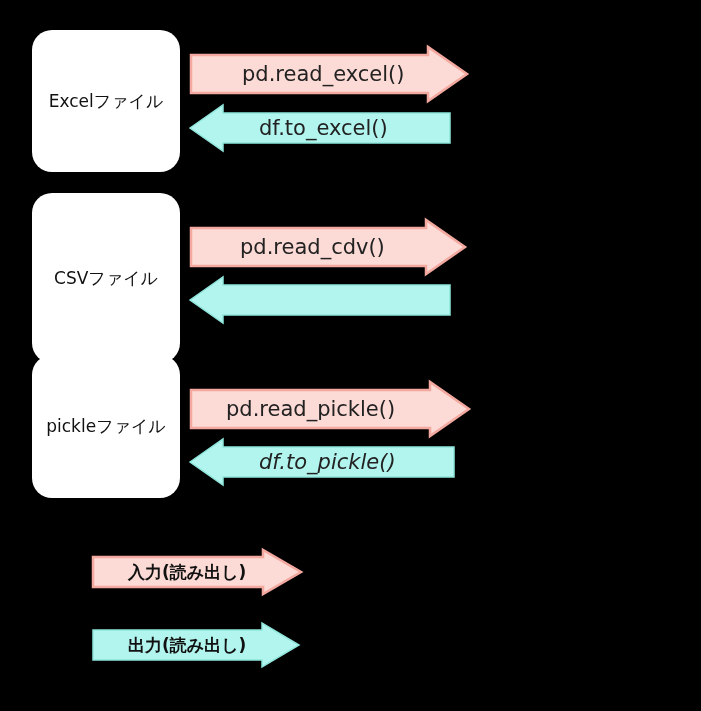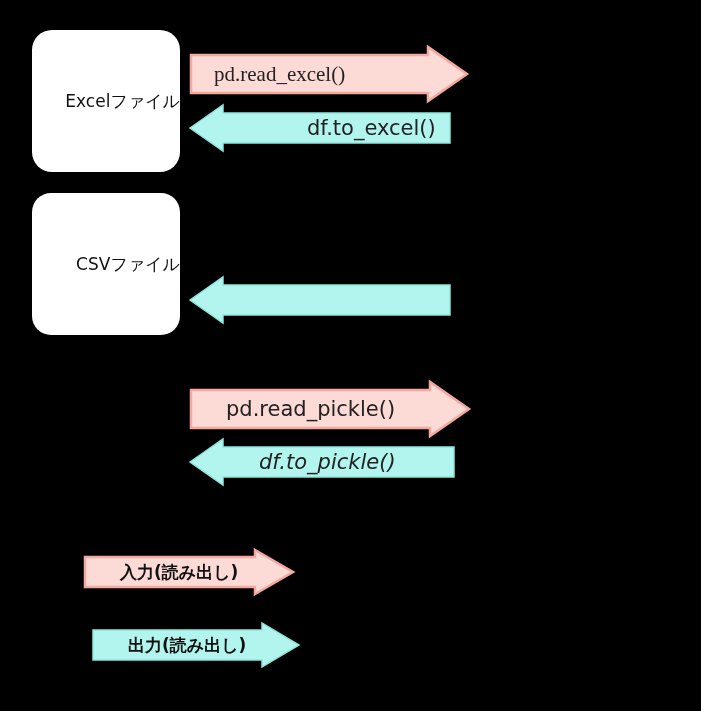--- a/index.html
+++ b/index.html
@@ -16,21 +16,21 @@
     font-family: "DejaVu Sans", "Liberation Sans", sans-serif;
   }
 
   
   .file-box {
     position: absolute;
     background: #ffffff;
     border-radius: 20px;
     display: flex;
     align-items: center;
-    justify-content: flex-end;
+    justify-content: center;
     box-sizing: border-box;
   }
   .file-box-label {
     color: #111111;
     font-size: 17px;
     line-height: 1.2;
     white-space: nowrap;
     letter-spacing: 0px;
   }
 
@@ -65,57 +65,66 @@
 <div id="canvas">
 
   <div class="file-box" style="left:32px; top:30px; width:148px; height:142px;">
     <span class="file-box-label">Excelファイル</span>
   </div>
 
   <div class="arrow" style="left:190px; top:45px; width:278px; height:58px;">
     <svg width="278" height="58" viewBox="0 0 278 58" aria-hidden="true">
       <polygon points="1,10 238,10 238,2 277,29 238,56 238,48 1,48" fill="#fcdad5" stroke="#f4a9a0" stroke-width="2.5" stroke-linejoin="miter"></polygon>
     </svg>
-    <span class="arrow-label flow" style="left:24px; top:19px;font-family:Liberation Serif, serif;">pd.read_excel()</span>
+    <span class="arrow-label flow" style="left:52px; top:19px;">pd.read_excel()</span>
   </div>
 
   <div class="arrow" style="left:189px; top:102px; width:262px; height:52px;">
     <svg width="262" height="52" viewBox="0 0 262 52" aria-hidden="true">
       <polygon points="1,26 34,3 34,11 261,11 261,41 34,41 34,49" fill="#b2f5ee" stroke="#8fe6dc" stroke-width="1.5" stroke-linejoin="miter"></polygon>
     </svg>
-    <span class="arrow-label flow" style="left:70px; top:16px;margin-left:48px;">df.to_excel()</span>
+    <span class="arrow-label flow" style="left:70px; top:16px;">df.to_excel()</span>
   </div>
 
-  <div class="file-box" style="left:32px; top:193px; width:148px; height:142px;border-radius:19px;">
+  <div class="file-box" style="left:32px; top:193px; width:148px; height:170px;">
     <span class="file-box-label">CSVファイル</span>
   </div>
 
+  <div class="arrow" style="left:190px; top:218px; width:276px; height:58px;">
+    <svg width="276" height="58" viewBox="0 0 276 58" aria-hidden="true">
+      <polygon points="1,10 236,10 236,2 275,29 236,56 236,48 1,48" fill="#fcdad5" stroke="#f4a9a0" stroke-width="2.5" stroke-linejoin="miter"></polygon>
+    </svg>
+    <span class="arrow-label flow" style="left:50px; top:19px;">pd.read_cdv()</span>
+  </div>
 
   <div class="arrow" style="left:189px; top:274px; width:262px; height:52px;">
     <svg width="262" height="52" viewBox="0 0 262 52" aria-hidden="true">
       <polygon points="1,26 34,3 34,11 261,11 261,41 34,41 34,49" fill="#b2f5ee" stroke="#8fe6dc" stroke-width="1.5" stroke-linejoin="miter"></polygon>
     </svg>
   </div>
 
+  <div class="file-box" style="left:32px; top:355px; width:148px; height:143px;">
+    <span class="file-box-label">pickleファイル</span>
+  </div>
 
   <div class="arrow" style="left:190px; top:380px; width:280px; height:58px;">
     <svg width="280" height="58" viewBox="0 0 280 58" aria-hidden="true">
       <polygon points="1,10 240,10 240,2 279,29 240,56 240,48 1,48" fill="#fcdad5" stroke="#f4a9a0" stroke-width="2.5" stroke-linejoin="miter"></polygon>
     </svg>
     <span class="arrow-label flow" style="left:36px; top:19px;">pd.read_pickle()</span>
   </div>
 
   <div class="arrow" style="left:189px; top:436px; width:266px; height:52px;font-style:italic;">
     <svg width="266" height="52" viewBox="0 0 266 52" aria-hidden="true">
       <polygon points="1,26 34,3 34,11 265,11 265,41 34,41 34,49" fill="#b2f5ee" stroke="#8fe6dc" stroke-width="1.5" stroke-linejoin="miter"></polygon>
     </svg>
     <span class="arrow-label flow" style="left:70px; top:16px;">df.to_pickle()</span>
   </div>
 
-  <div class="arrow" style="left:84px; top:549px; width:210px; height:47px;">
+  <div class="arrow" style="left:92px; top:549px; width:210px; height:47px;">
     <svg width="210" height="47" viewBox="0 0 210 47" aria-hidden="true">
       <polygon points="1,8 171,8 171,1 209,23 171,45 171,38 1,38" fill="#fcdad5" stroke="#f4a9a0" stroke-width="2.5" stroke-linejoin="miter"></polygon>
     </svg>
     <span class="arrow-label legend" style="left:36px; top:15px;">入力(読み出し)</span>
   </div>
 
   <div class="arrow" style="left:92px; top:622px; width:208px; height:47px;">
     <svg width="208" height="47" viewBox="0 0 208 47" aria-hidden="true">
       <polygon points="1,8 170,8 170,1 207,23 170,45 170,38 1,38" fill="#b2f5ee" stroke="#8fe6dc" stroke-width="1.5" stroke-linejoin="miter"></polygon>
     </svg>

